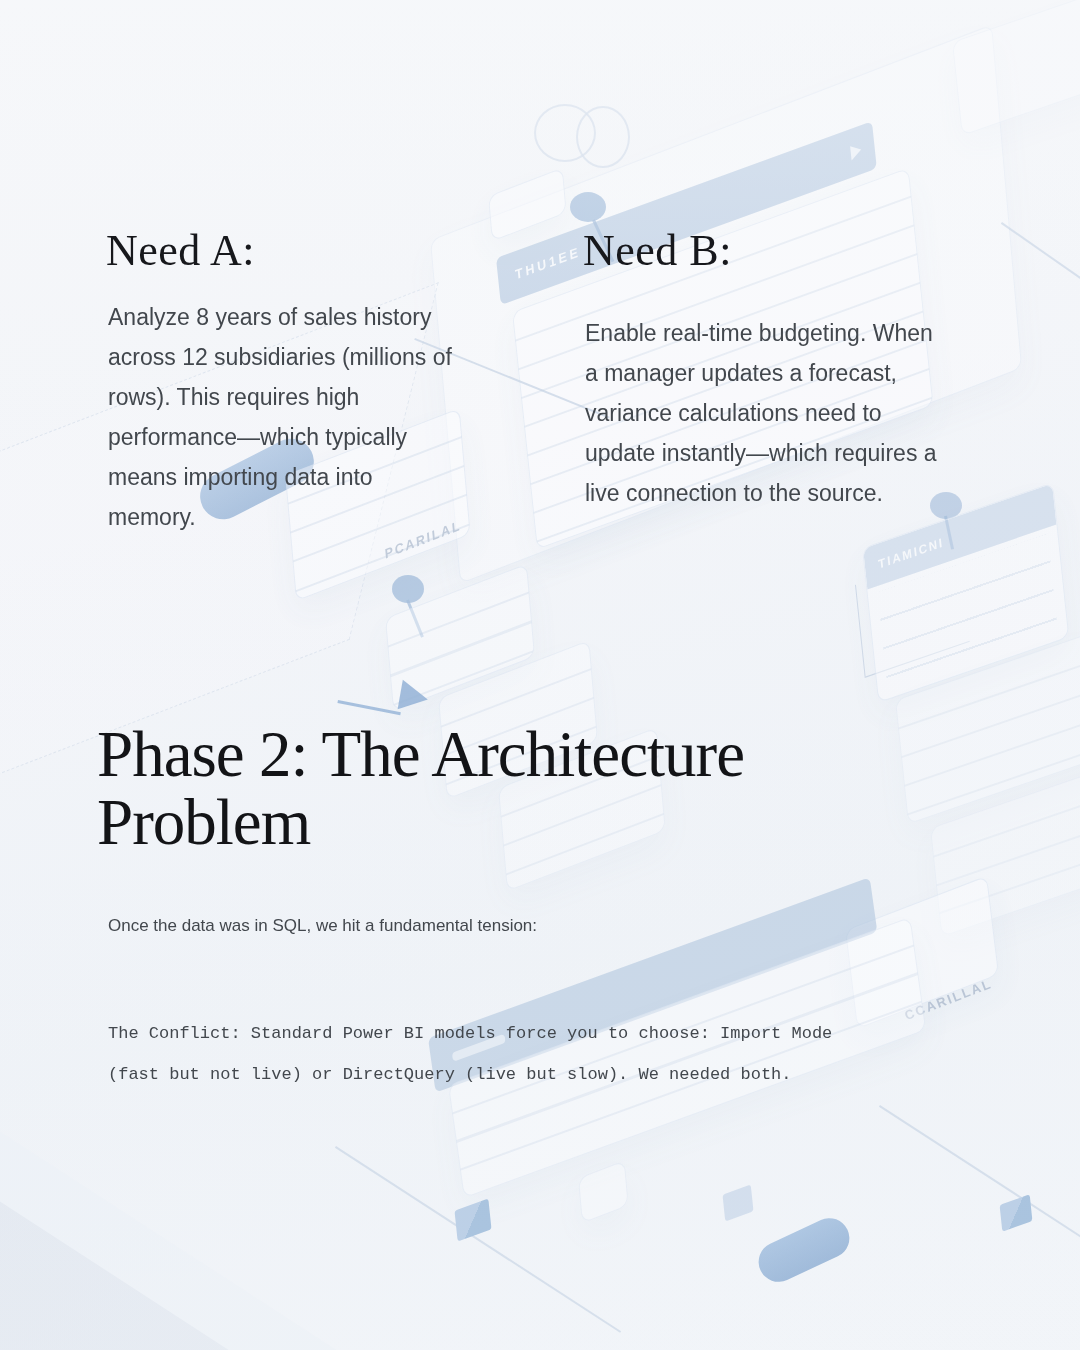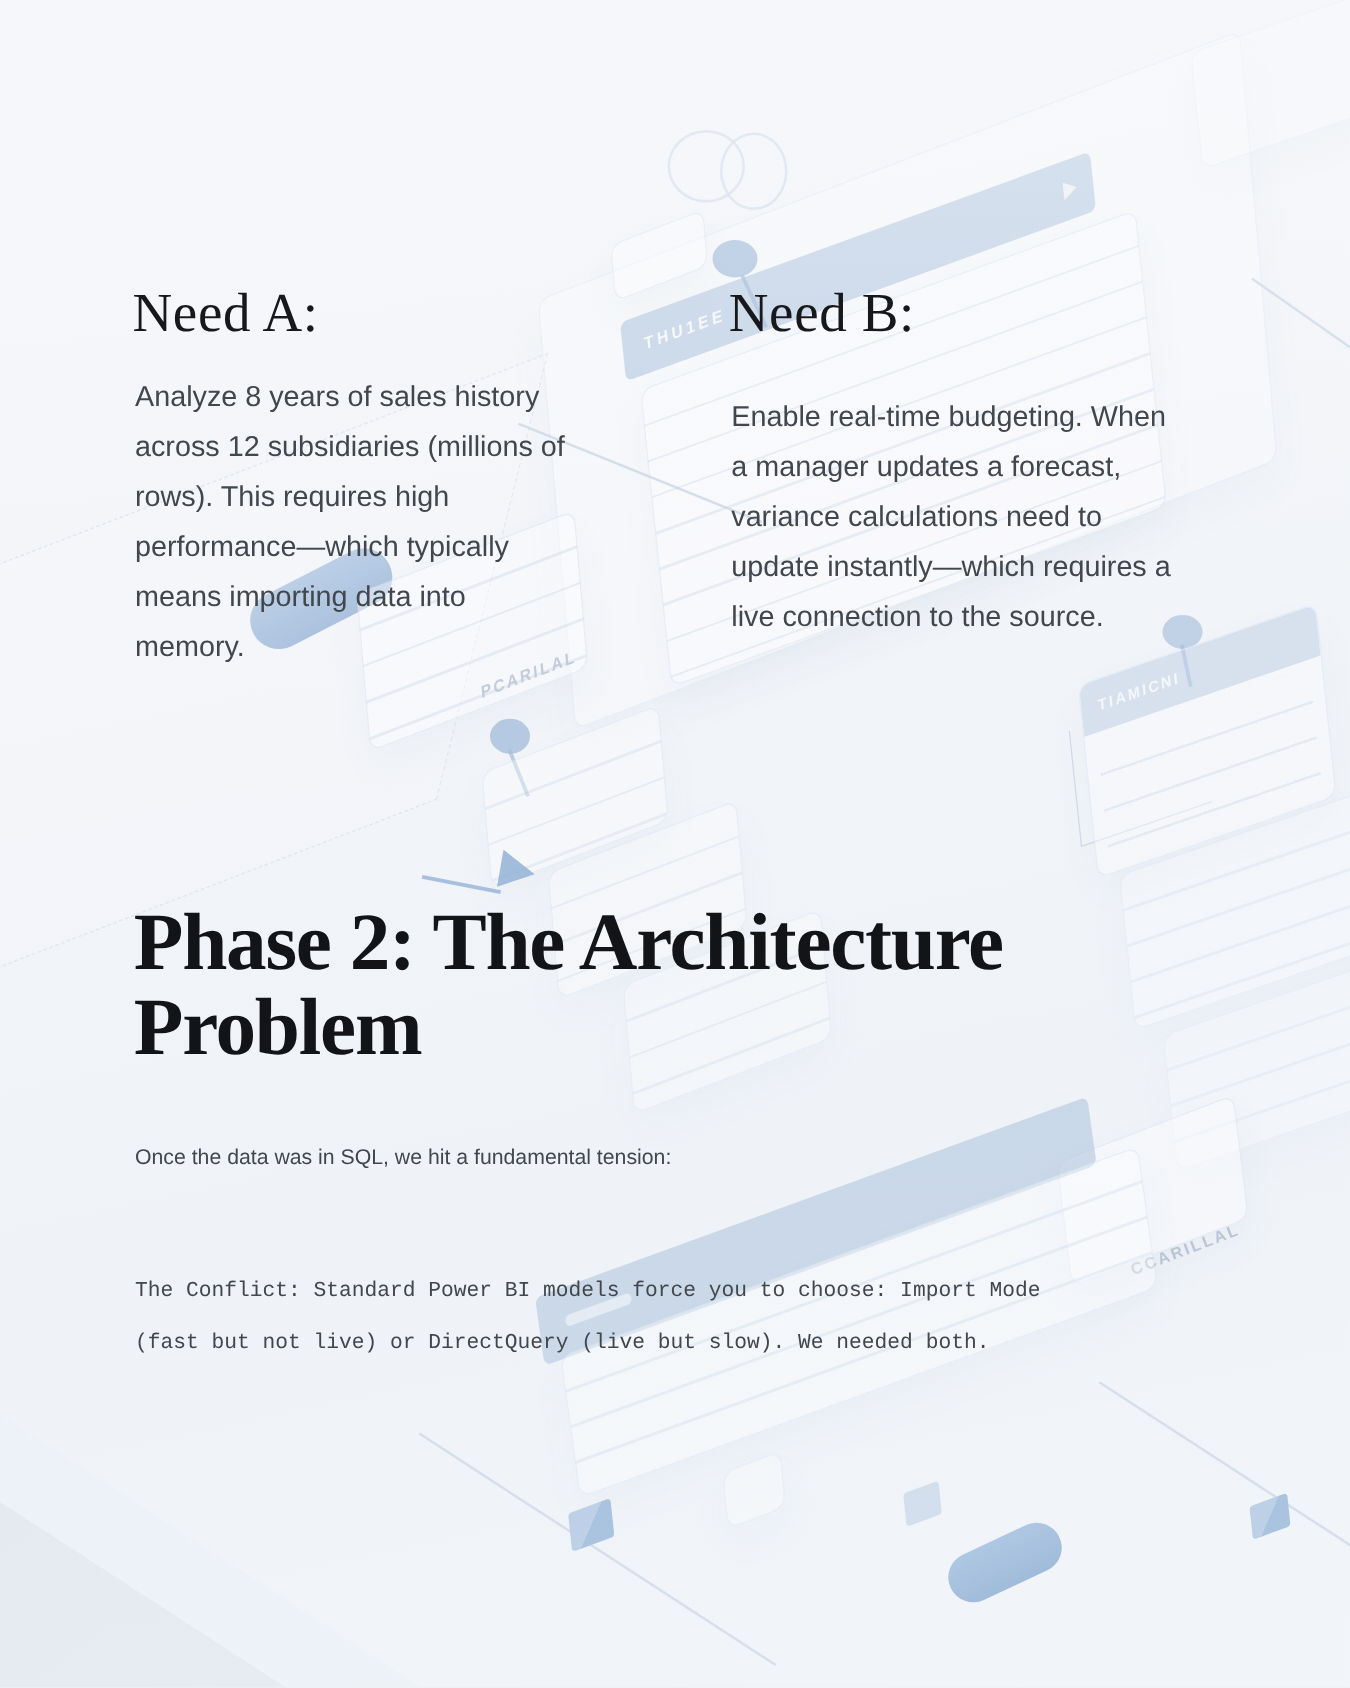--- a/index.html
+++ b/index.html
@@ -29,21 +29,21 @@
   .need-heading{font-family:"Liberation Serif","DejaVu Serif",serif;font-weight:400;
     font-size:44px;color:#17181c;letter-spacing:.5px;}
   .bodytext{font-size:23px;line-height:40px;color:#42474d;white-space:pre-line;}
   .phase-heading{font-family:"Liberation Serif","DejaVu Serif",serif;font-weight:400;
     font-size:65px;line-height:68px;color:#131417;letter-spacing:-1px;white-space:pre-line;}
   .para{font-size:17px;line-height:41px;color:#42474d;white-space:pre-line;}
   .pos-need-a-h{left:106px;top:225px;}
   .pos-need-b-h{left:583px;top:225px;}
   .pos-need-a-b{left:108px;top:297px;width:400px;}
   .pos-need-b-b{left:585px;top:313px;width:410px;}
-  .pos-phase{left:107px;top:720px;width:820px;font-weight:bold;}
+  .pos-phase{left:97px;top:720px;width:820px;}
   .pos-intro{left:108px;top:905px;width:760px;}
   .pos-conflict{left:108px;top:1013px;width:860px;font-family:Liberation Mono, monospace;}
 </style>
 </head>
 <body>
 
 <div class="canvas">
 
   <div class="bg">
 

